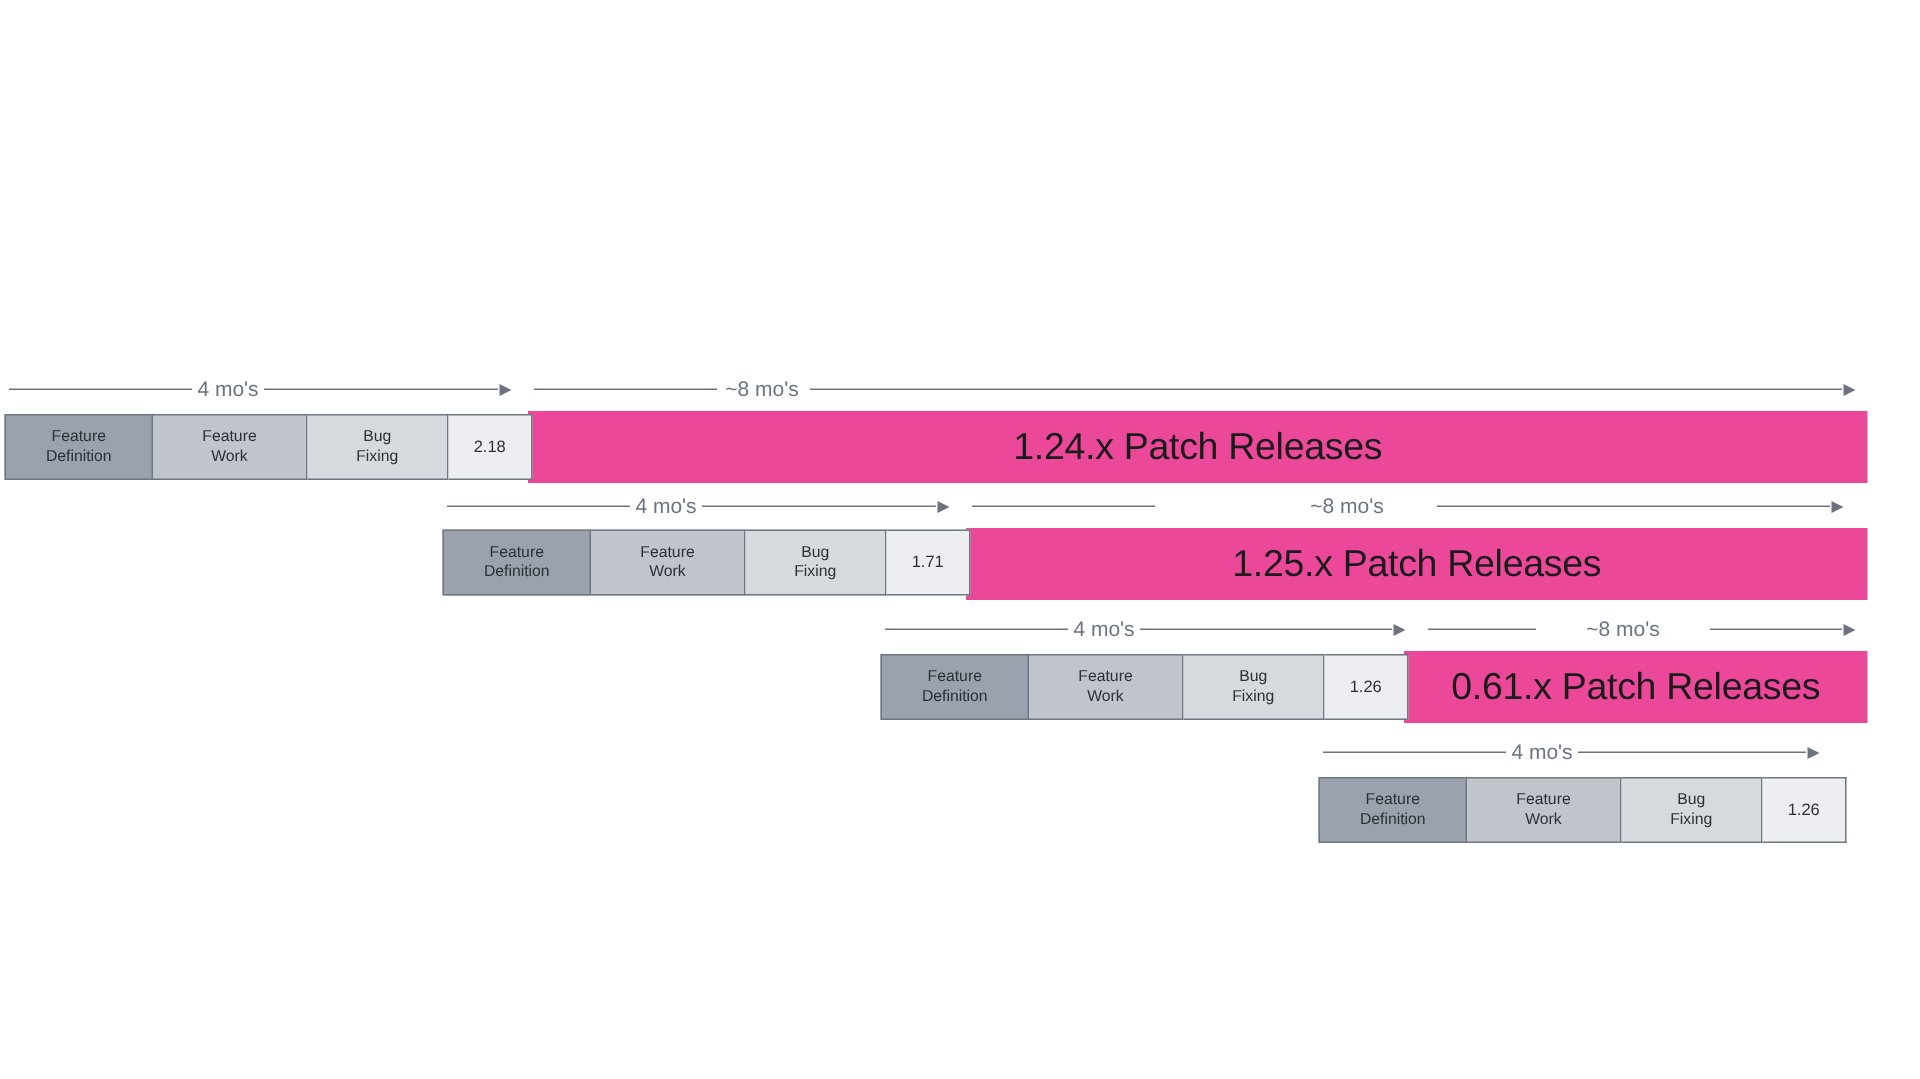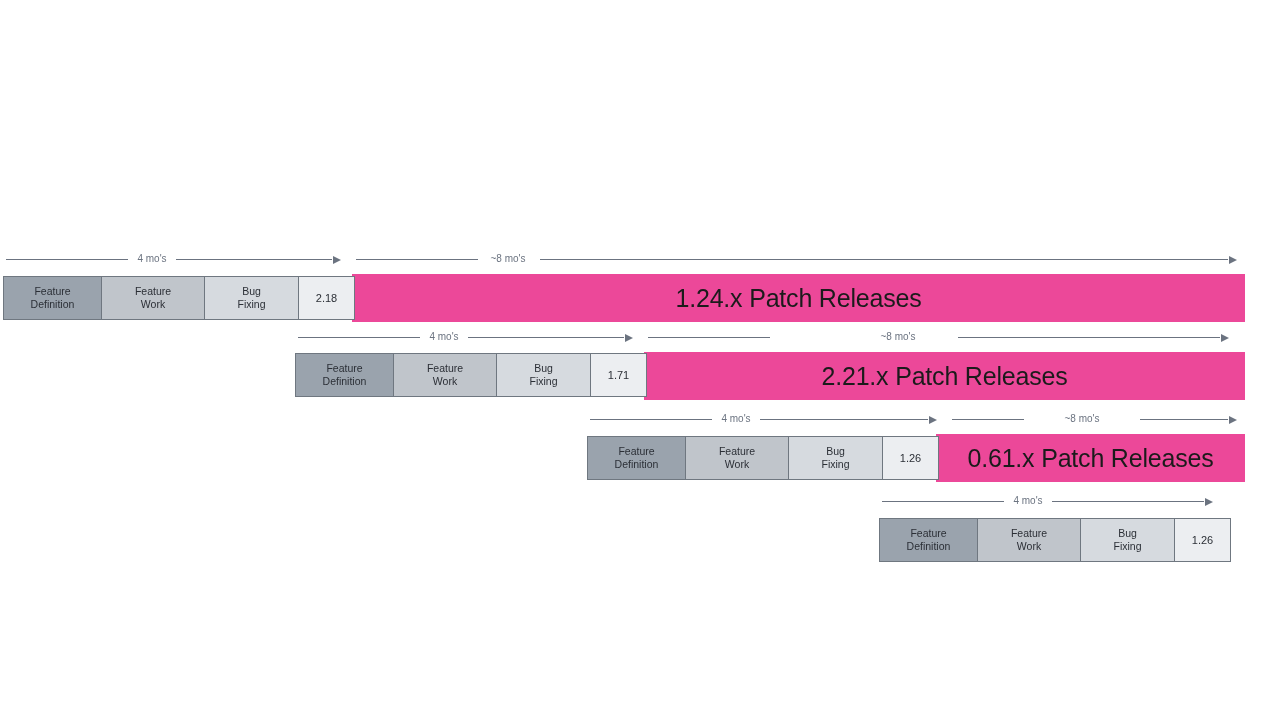--- a/index.html
+++ b/index.html
@@ -85,21 +85,21 @@
     width: 0;
     height: 0;
     border-top: 4px solid transparent;
     border-bottom: 4px solid transparent;
     border-left: 8px solid #6b7380;
   }
   .dim-label {
     position: absolute;
     top: 1px;
     color: #6b7380;
-    font-size: 10px;
+    font-size: 14px;
     line-height: 12px;
     white-space: nowrap;
     text-align: center;
     transform: translateX(-50%);
   }
 </style>
 </head>
 <body>
 
 <div id="canvas">
@@ -129,21 +129,21 @@
       <div class="dim-seg" style="left: 176px; width: 156px;"></div>
       <div class="dim-arrowhead" style="left: 333px;"></div>
     </div>
     <div class="dim" style="left: 0px; top: 252px; width: 1280px;">
       <div class="dim-seg" style="left: 356px; width: 122px;"></div>
       <div class="dim-label" style="left: 508px;">~8 mo's</div>
       <div class="dim-seg" style="left: 540px; width: 688px;"></div>
       <div class="dim-arrowhead" style="left: 1229px;"></div>
     </div>
     <div class="patch-band" style="left: 644px; top: 352px; width: 601px; height: 48px;">
-      <div class="patch-band-label">2.21.x Patch Releases</div>
+      <div class="patch-band-label">1.25.x Patch Releases</div>
     </div>
     <div class="phase-track" style="left: 295px; top: 353px; height: 44px;">
       <div class="phase-box phase-def" style="width: 99px;">
         <span>Feature</span>
         <span class="line2">Definition</span>
       </div>
       <div class="phase-box phase-work" style="width: 103px;">
         <span>Feature</span>
         <span class="line2">Work</span>
       </div>

